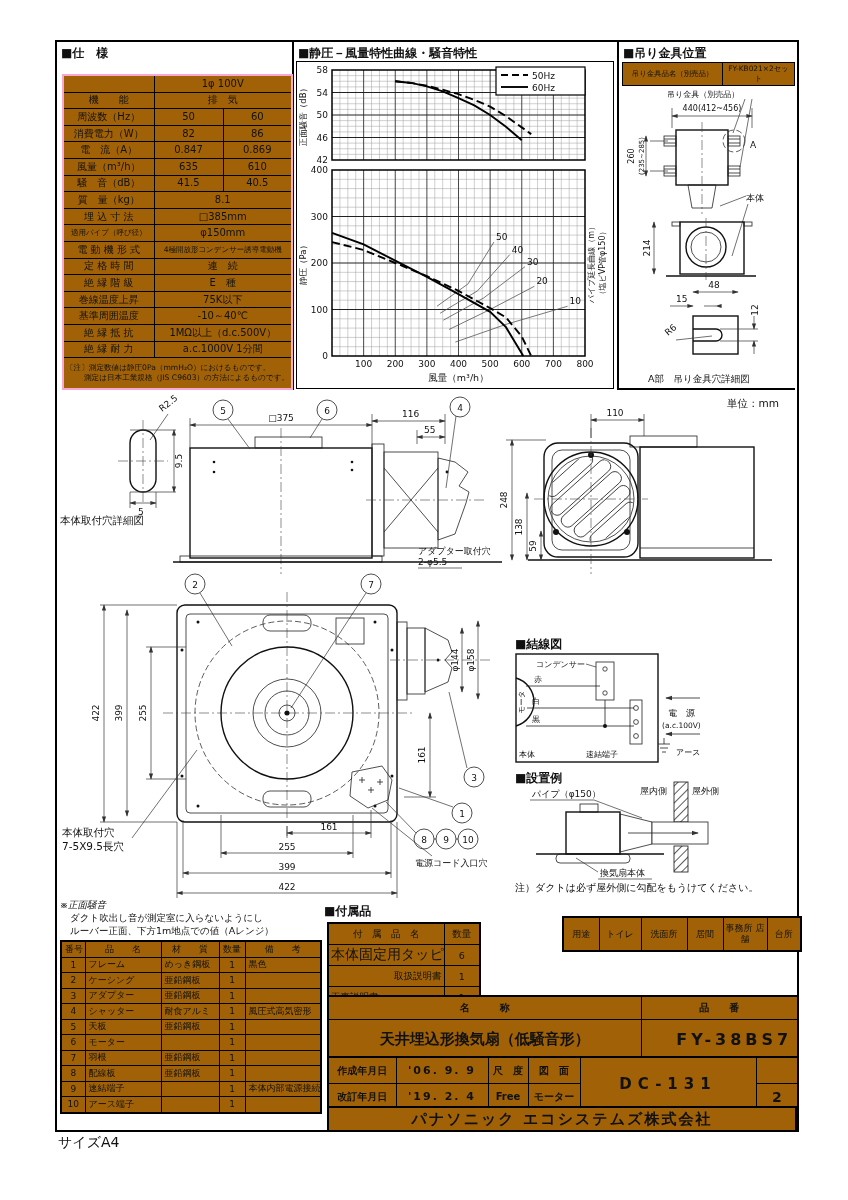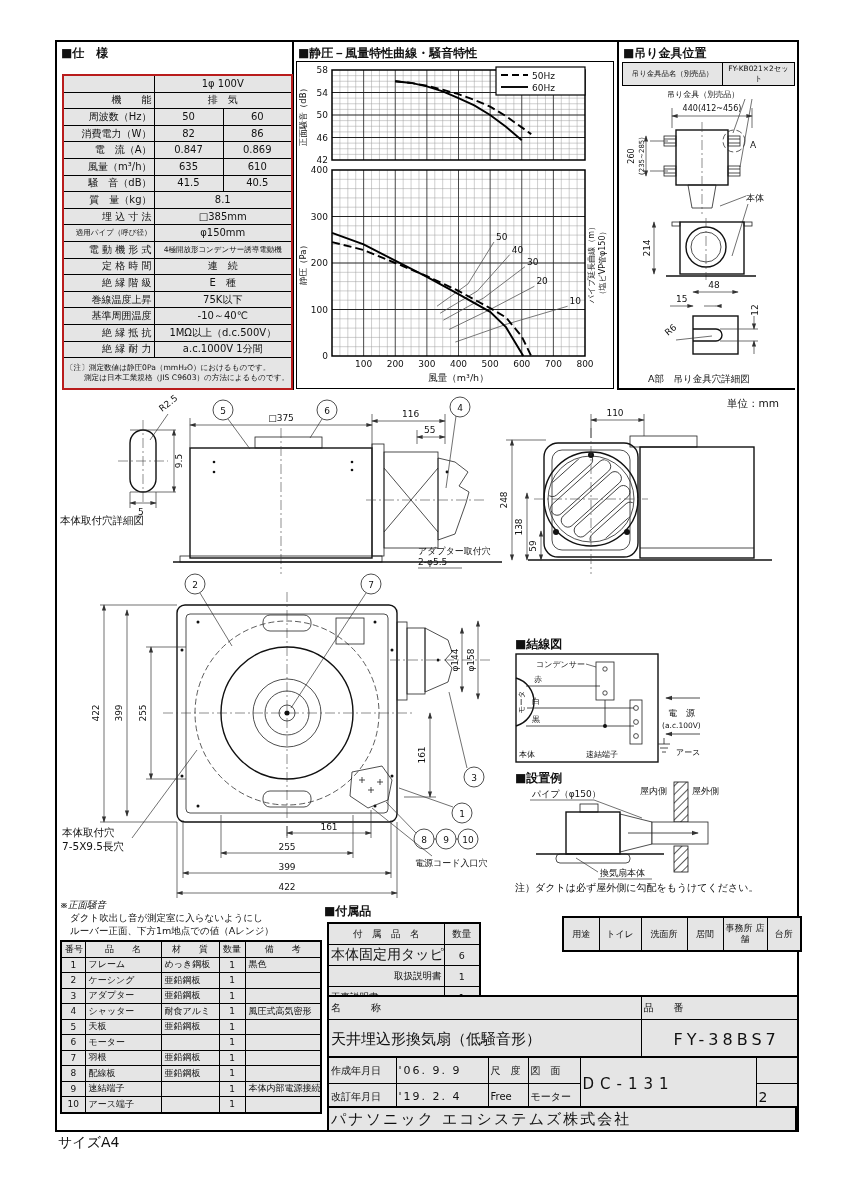--- a/index.html
+++ b/index.html
@@ -3,42 +3,42 @@
 <meta charset="utf-8">
 <style>
   html,body{margin:0;padding:0;background:#fff;}
   body{width:848px;height:1200px;position:relative;font-family:"DejaVu Sans",sans-serif;color:#111;}
   #sheet{position:absolute;inset:0;}
   .abs{position:absolute;}
   .frame{border:2.5px solid #000;}
   .sec-title{font-weight:bold;font-size:12px;white-space:nowrap;}
   .vline{background:#000;width:2px;}
   .hline{background:#000;height:2px;}
-  table{border-collapse:collapse;background:#e5e5e5;}
+  table{border-collapse:collapse;background:#a16207;}
   td,th{border:1px solid #000;padding:1px 2px;font-weight:normal;}
   
-  .spec-t{border:2px solid #b91c1c;font-size:10px;table-layout:fixed;width:229px;}
+  .spec-t{border:2px solid #f9a8d4;font-size:10px;table-layout:fixed;width:229px;}
   .spec-t td{height:13.6px;text-align:center;line-height:12px;white-space:nowrap;overflow:hidden;}
-  .spec-t td.lab{text-align:right;margin-left:20px;}
+  .spec-t td.lab{text-align:center;margin-left:20px;}
   .spec-t td.sm{font-size:7.5px;}
   .spec-t td.note{font-size:7.6px;text-align:left;line-height:10.5px;height:28px;white-space:normal;}
   
   .parts-t{border:2px solid #000;font-size:9px;table-layout:fixed;width:260px;}
   .parts-t td,.parts-t th{height:14.5px;text-align:left;padding:0 3px;white-space:nowrap;overflow:hidden;}
   .parts-t th{text-align:center;}
   .parts-t td.c{text-align:center;}
   
   .acc-t{border:2px solid #000;font-size:9.5px;table-layout:fixed;width:152px;}
   .acc-t td,.acc-t th{height:18px;text-align:center;white-space:nowrap;overflow:hidden;}
   
   .use-t{border:2px solid #000;font-size:9px;table-layout:fixed;width:238px;}
   .use-t td{height:30px;text-align:center;line-height:11px;}
   
   .tb{border:2px solid #000;table-layout:fixed;}
-  .tb td{text-align:left;white-space:nowrap;overflow:hidden;}
+  .tb td{text-align:center;white-space:nowrap;overflow:hidden;font-weight:bold;}
   .tb-name{font-size:15px;}
   .tb-part{font-size:16px;letter-spacing:4px;padding-left:32px;}
   .tb-small{font-size:10px;}
   .tb-date{font-size:11px;letter-spacing:2px;}
   .tb-dc{font-size:15px;letter-spacing:6px;}
   .tb-company{font-size:15px;letter-spacing:2px;}
   .jp-note{font-size:9.5px;white-space:nowrap;}
   svg text{font-family:"DejaVu Sans",sans-serif;fill:#111;}
   .thin{stroke:#222;stroke-width:0.8;fill:none;}
   .med{stroke:#111;stroke-width:1.4;fill:none;}

